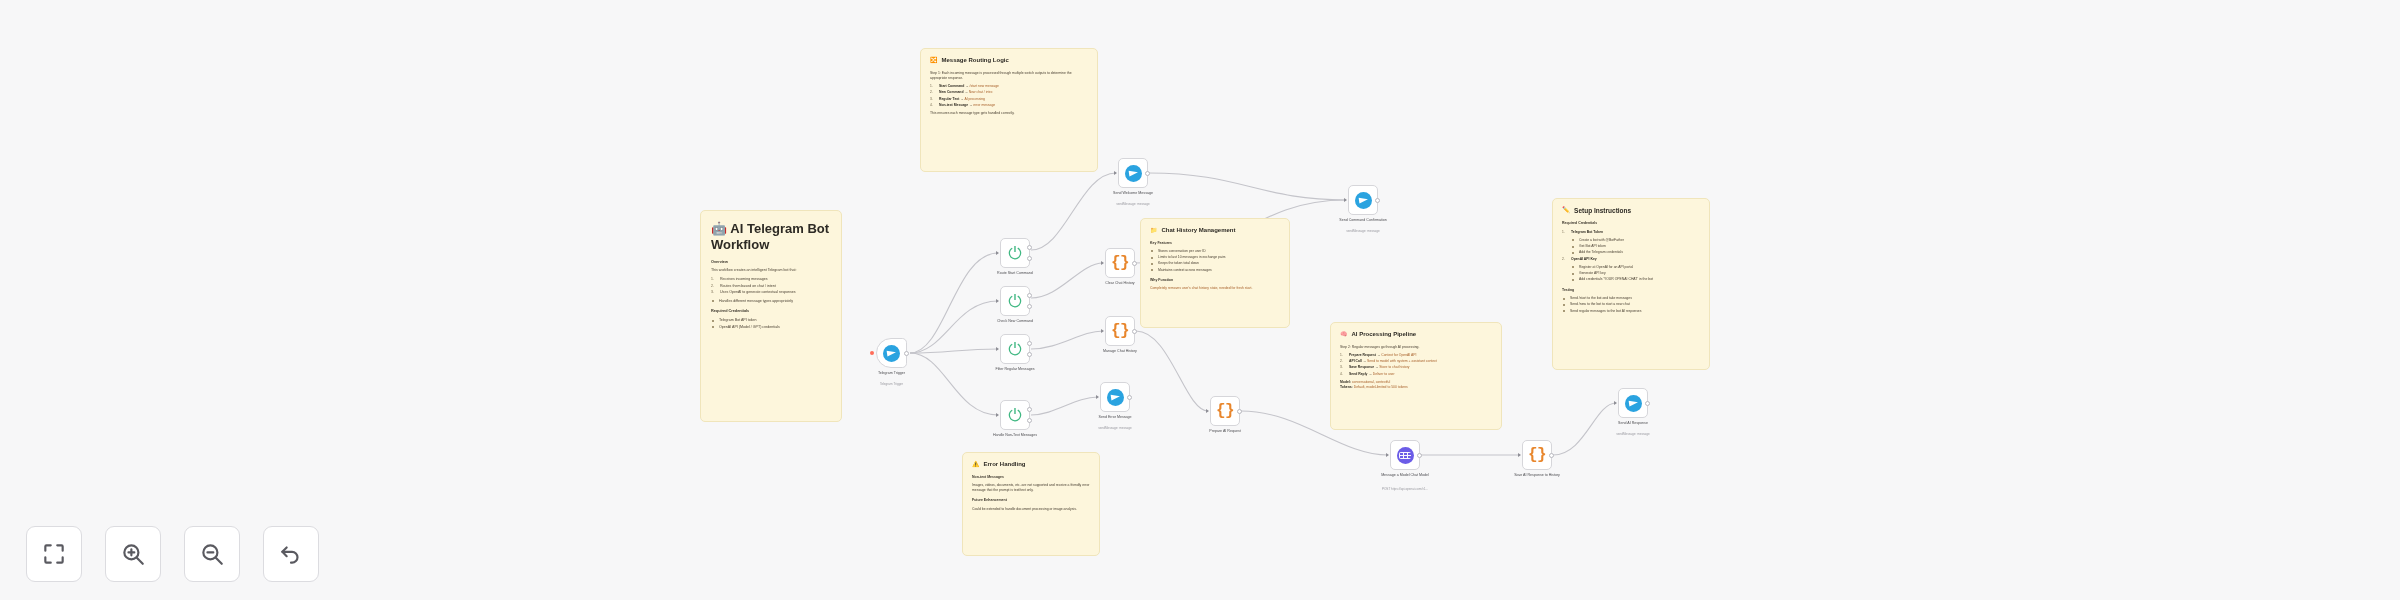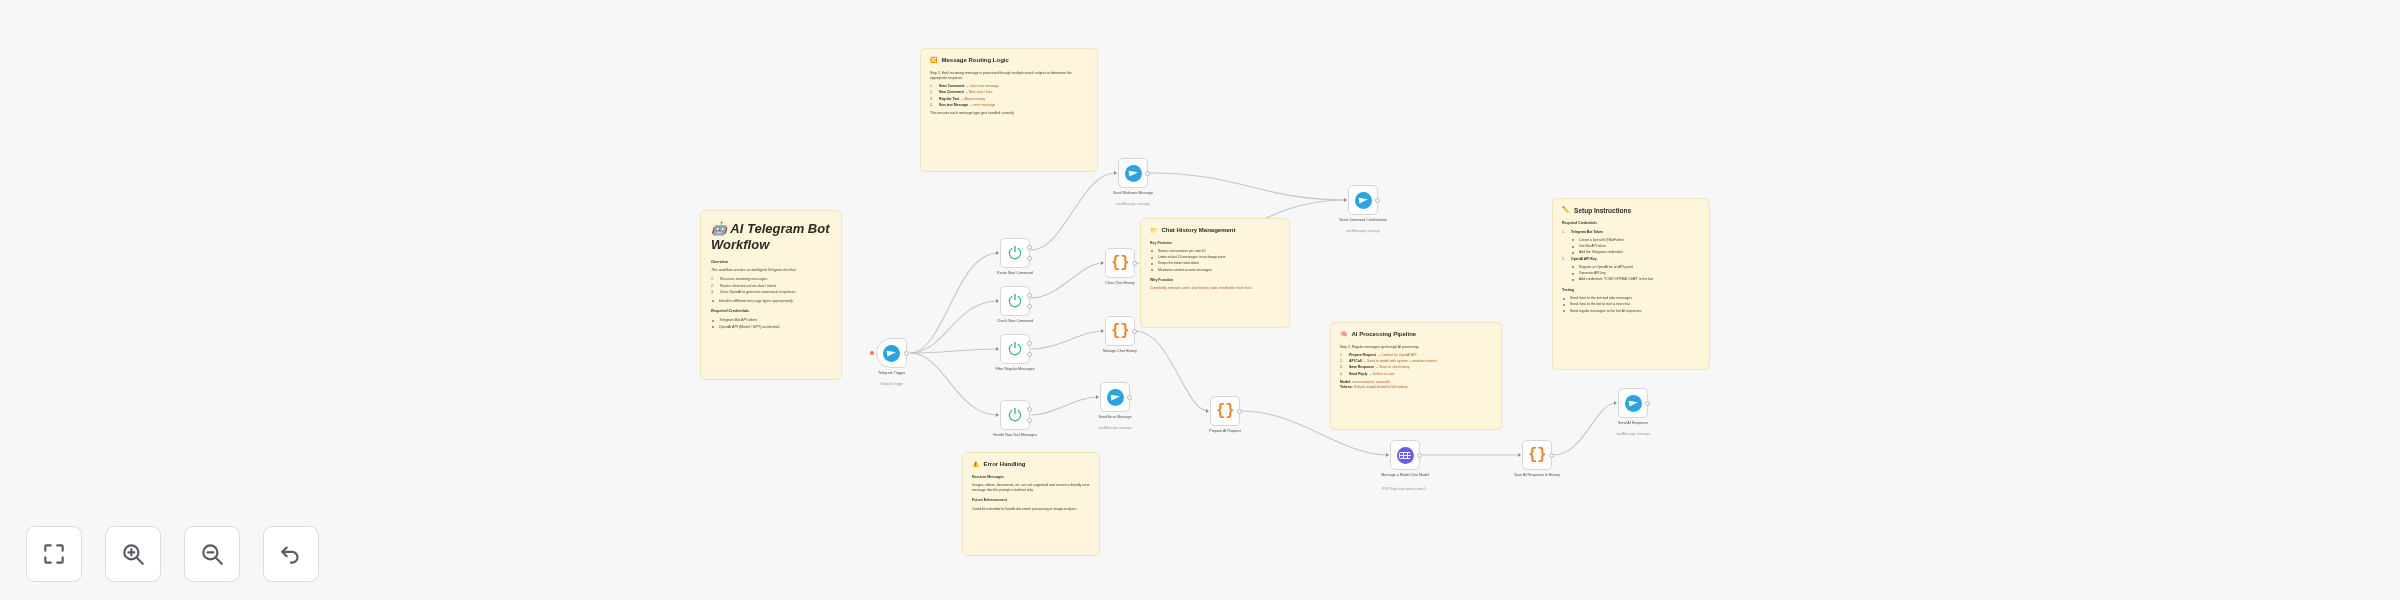--- a/index.html
+++ b/index.html
@@ -48,21 +48,21 @@
   .sticky ol > li { counter-increment: n; padding-left: 9px; }
   .sticky ol > li:before {
     content: counter(n) "."; position: absolute; left: 0; top: 0;
     width: auto; height: auto; border-radius: 0; background: none;
     font-size: 0.95em; color: #6b5f45;
   }
   .sticky .hl { font-weight: 700; color: #2f2a21; }
   .sticky .code { color: #a8602a; }
 
   
-  .n-title { left: 700px; top: 210px; width: 142px; height: 170px; padding: 10px; font-style: italic; }
+  .n-title { left: 700px; top: 210px; width: 142px; height: 212px; padding: 10px; }
   .n-title .st-title { font-size: 13px; display: block; }
   .n-title .st-body { font-size: 3.6px; }
   .n-title .st-sub { font-size: 3.8px; }
 
   .n-routing { left: 920px; top: 48px; width: 178px; height: 124px; }
   .n-routing .st-title { font-size: 6px; }
   .n-routing .st-body { font-size: 3.4px; }
 
   .n-chat { left: 1140px; top: 218px; width: 150px; height: 110px; }
   .n-chat .st-title { font-size: 6px; }

